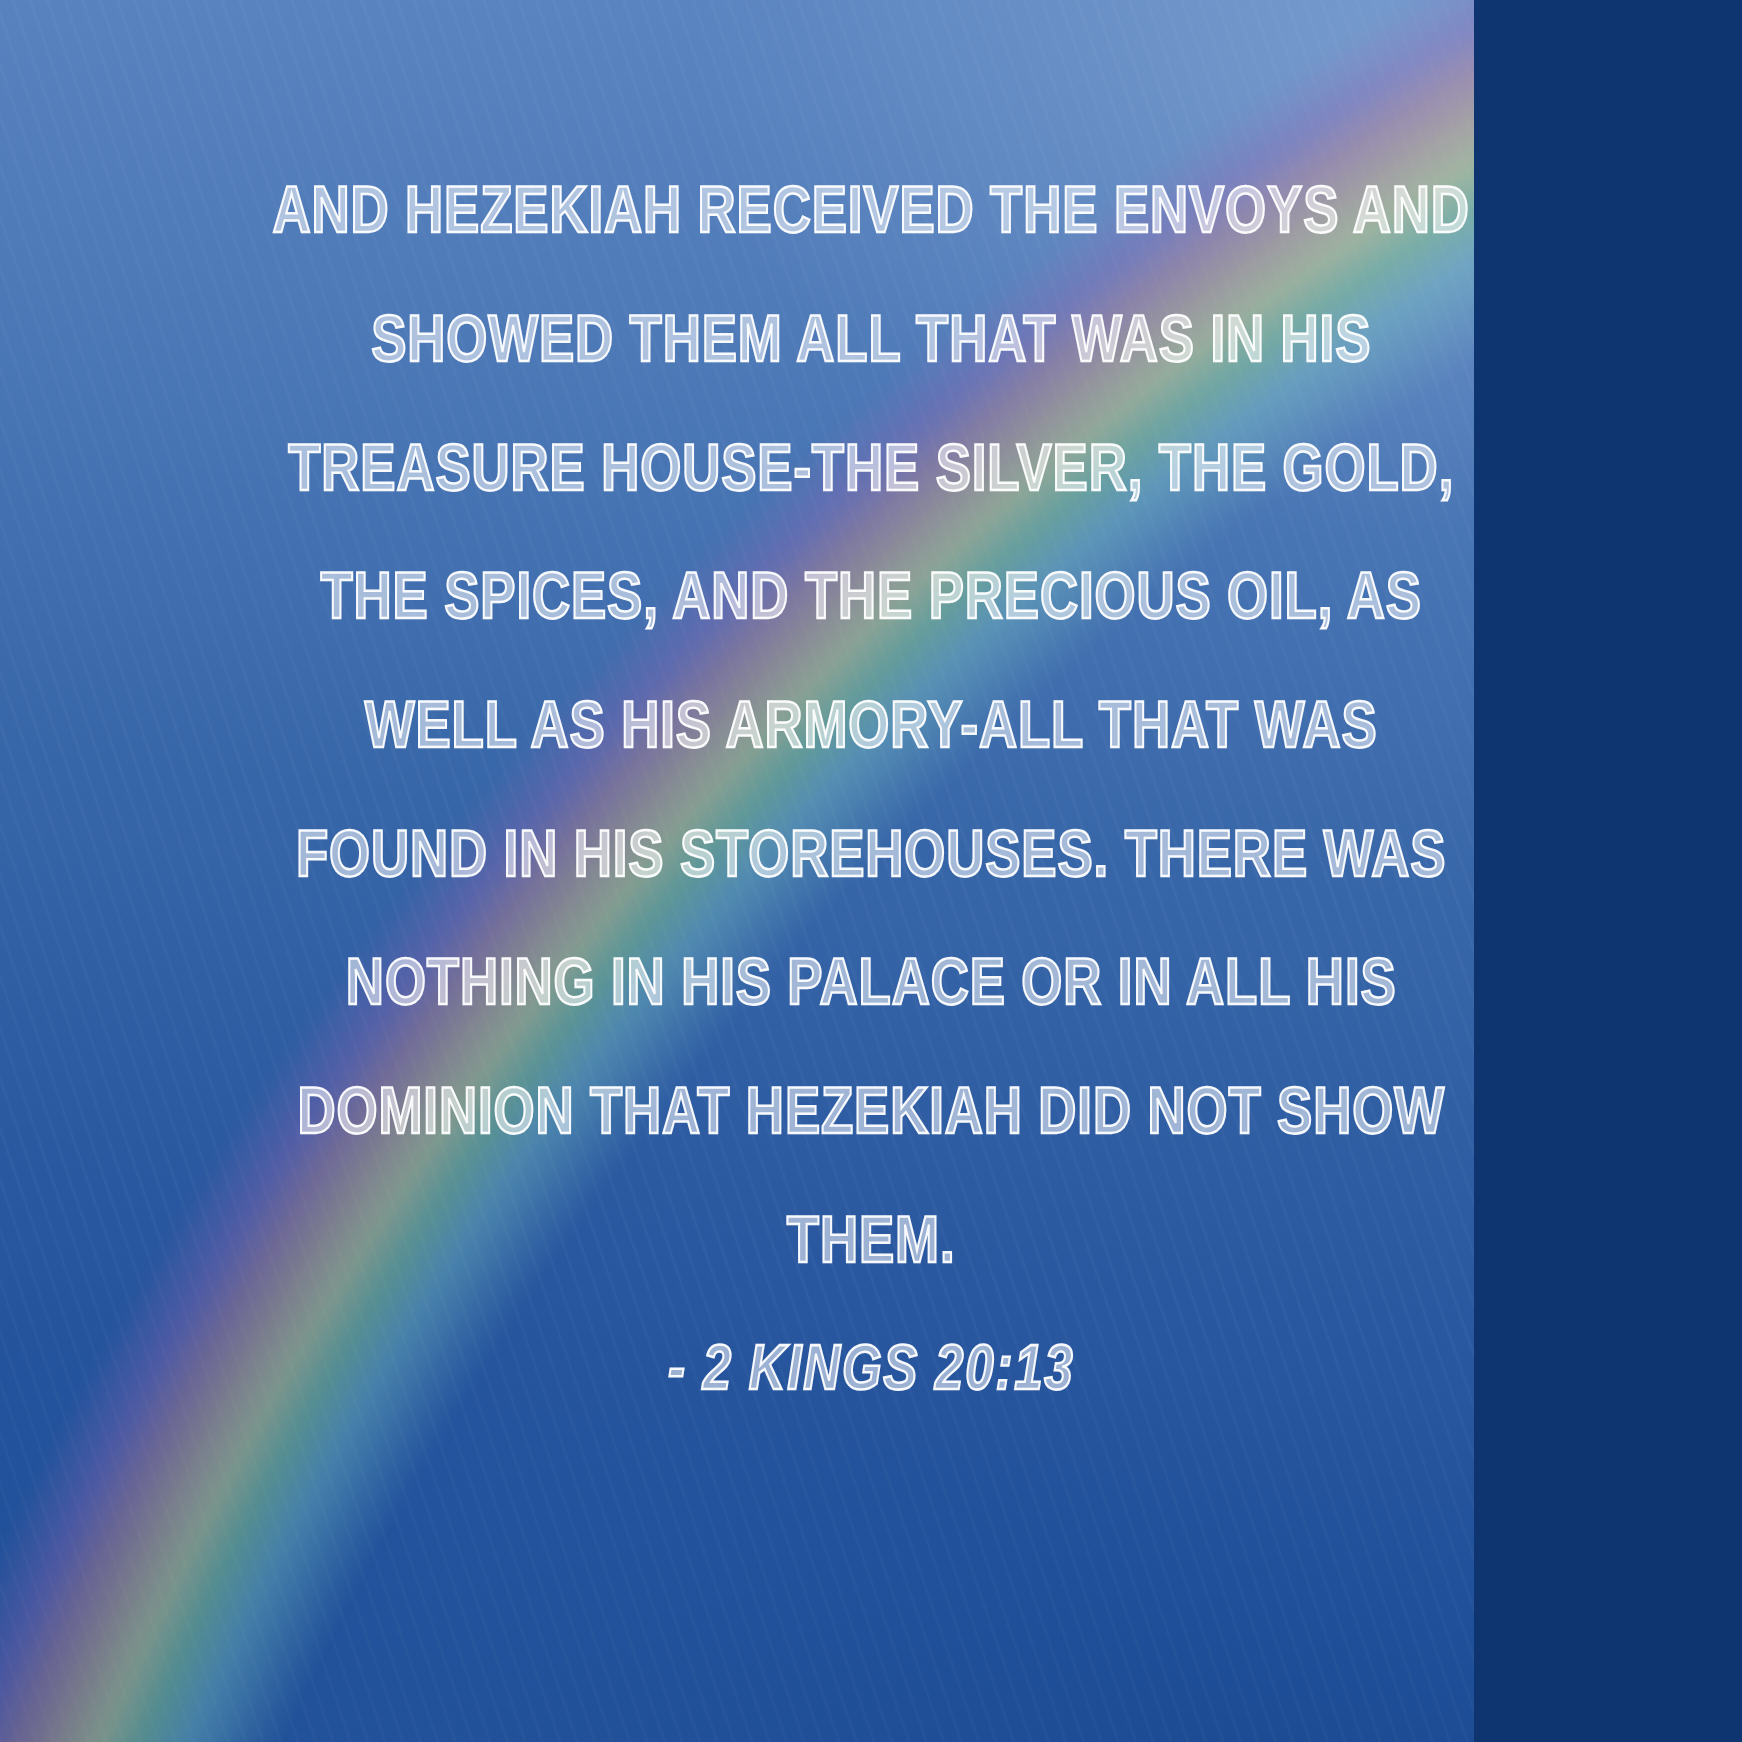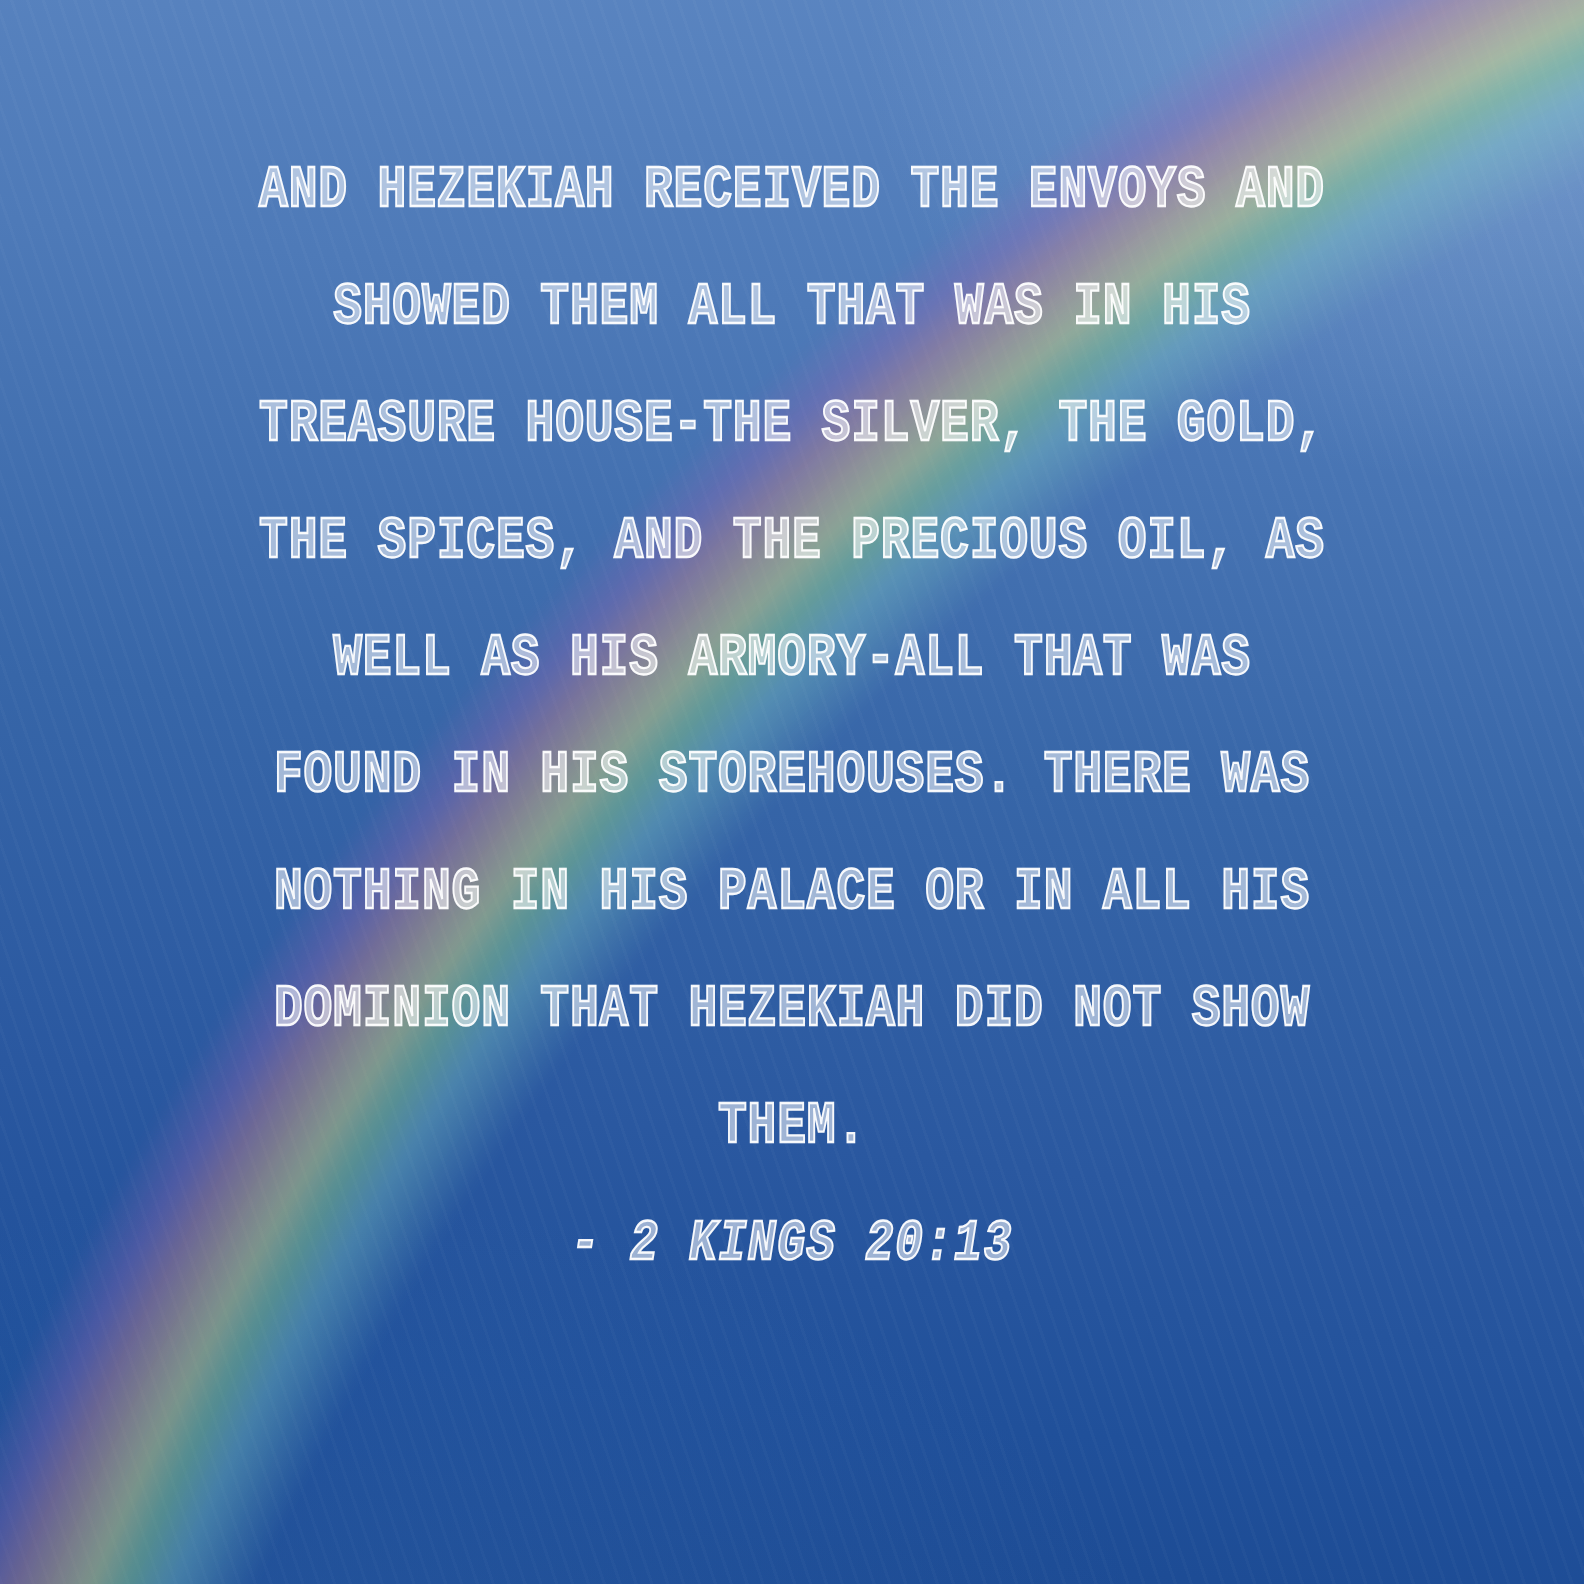--- a/index.html
+++ b/index.html
@@ -1,20 +1,20 @@
 <!DOCTYPE html>
 <html style="--text: rgba(255,255,255,0.95); --sea-top: #5d87c2; --sea-mid: #3766a8; --sea-bottom: #1a4890; --glow-topright: rgba(190,210,235,0.28); --rb-cyan: rgba(140,205,195,0.40); --rb-green: rgba(150,210,140,0.50); --rb-yellow: rgba(215,215,135,0.55); --rb-orange: rgba(220,175,130,0.50); --rb-red: rgba(200,130,140,0.45); --rb-violet: rgba(150,105,170,0.38);"><head>
 <meta charset="utf-8">
 <style>
   html,body{margin:0;padding:0;background:#0e3570;}
   .canvas{
     position:relative;
-    width:1584px;height:1584px;
+    width:1340px;height:1584px;
     overflow:hidden;
-    font-family:Liberation Mono, monospace;
+    font-family:Liberation Sans, sans-serif;
   }
   
   .sea{
     position:absolute;inset:0;
     background:
       radial-gradient(1100px 700px at 96% 4%, var(--glow-topright, rgba(190,210,235,0.28)), rgba(190,210,235,0) 60%),
       radial-gradient(1400px 900px at 18% 112%, rgba(70,125,195,0.25), rgba(70,125,195,0) 65%),
       repeating-linear-gradient(71deg, rgba(255,255,255,0.022) 0 3px, rgba(255,255,255,0) 3px 15px),
       linear-gradient(186deg,
         var(--sea-top, #5d87c2) 0%,

